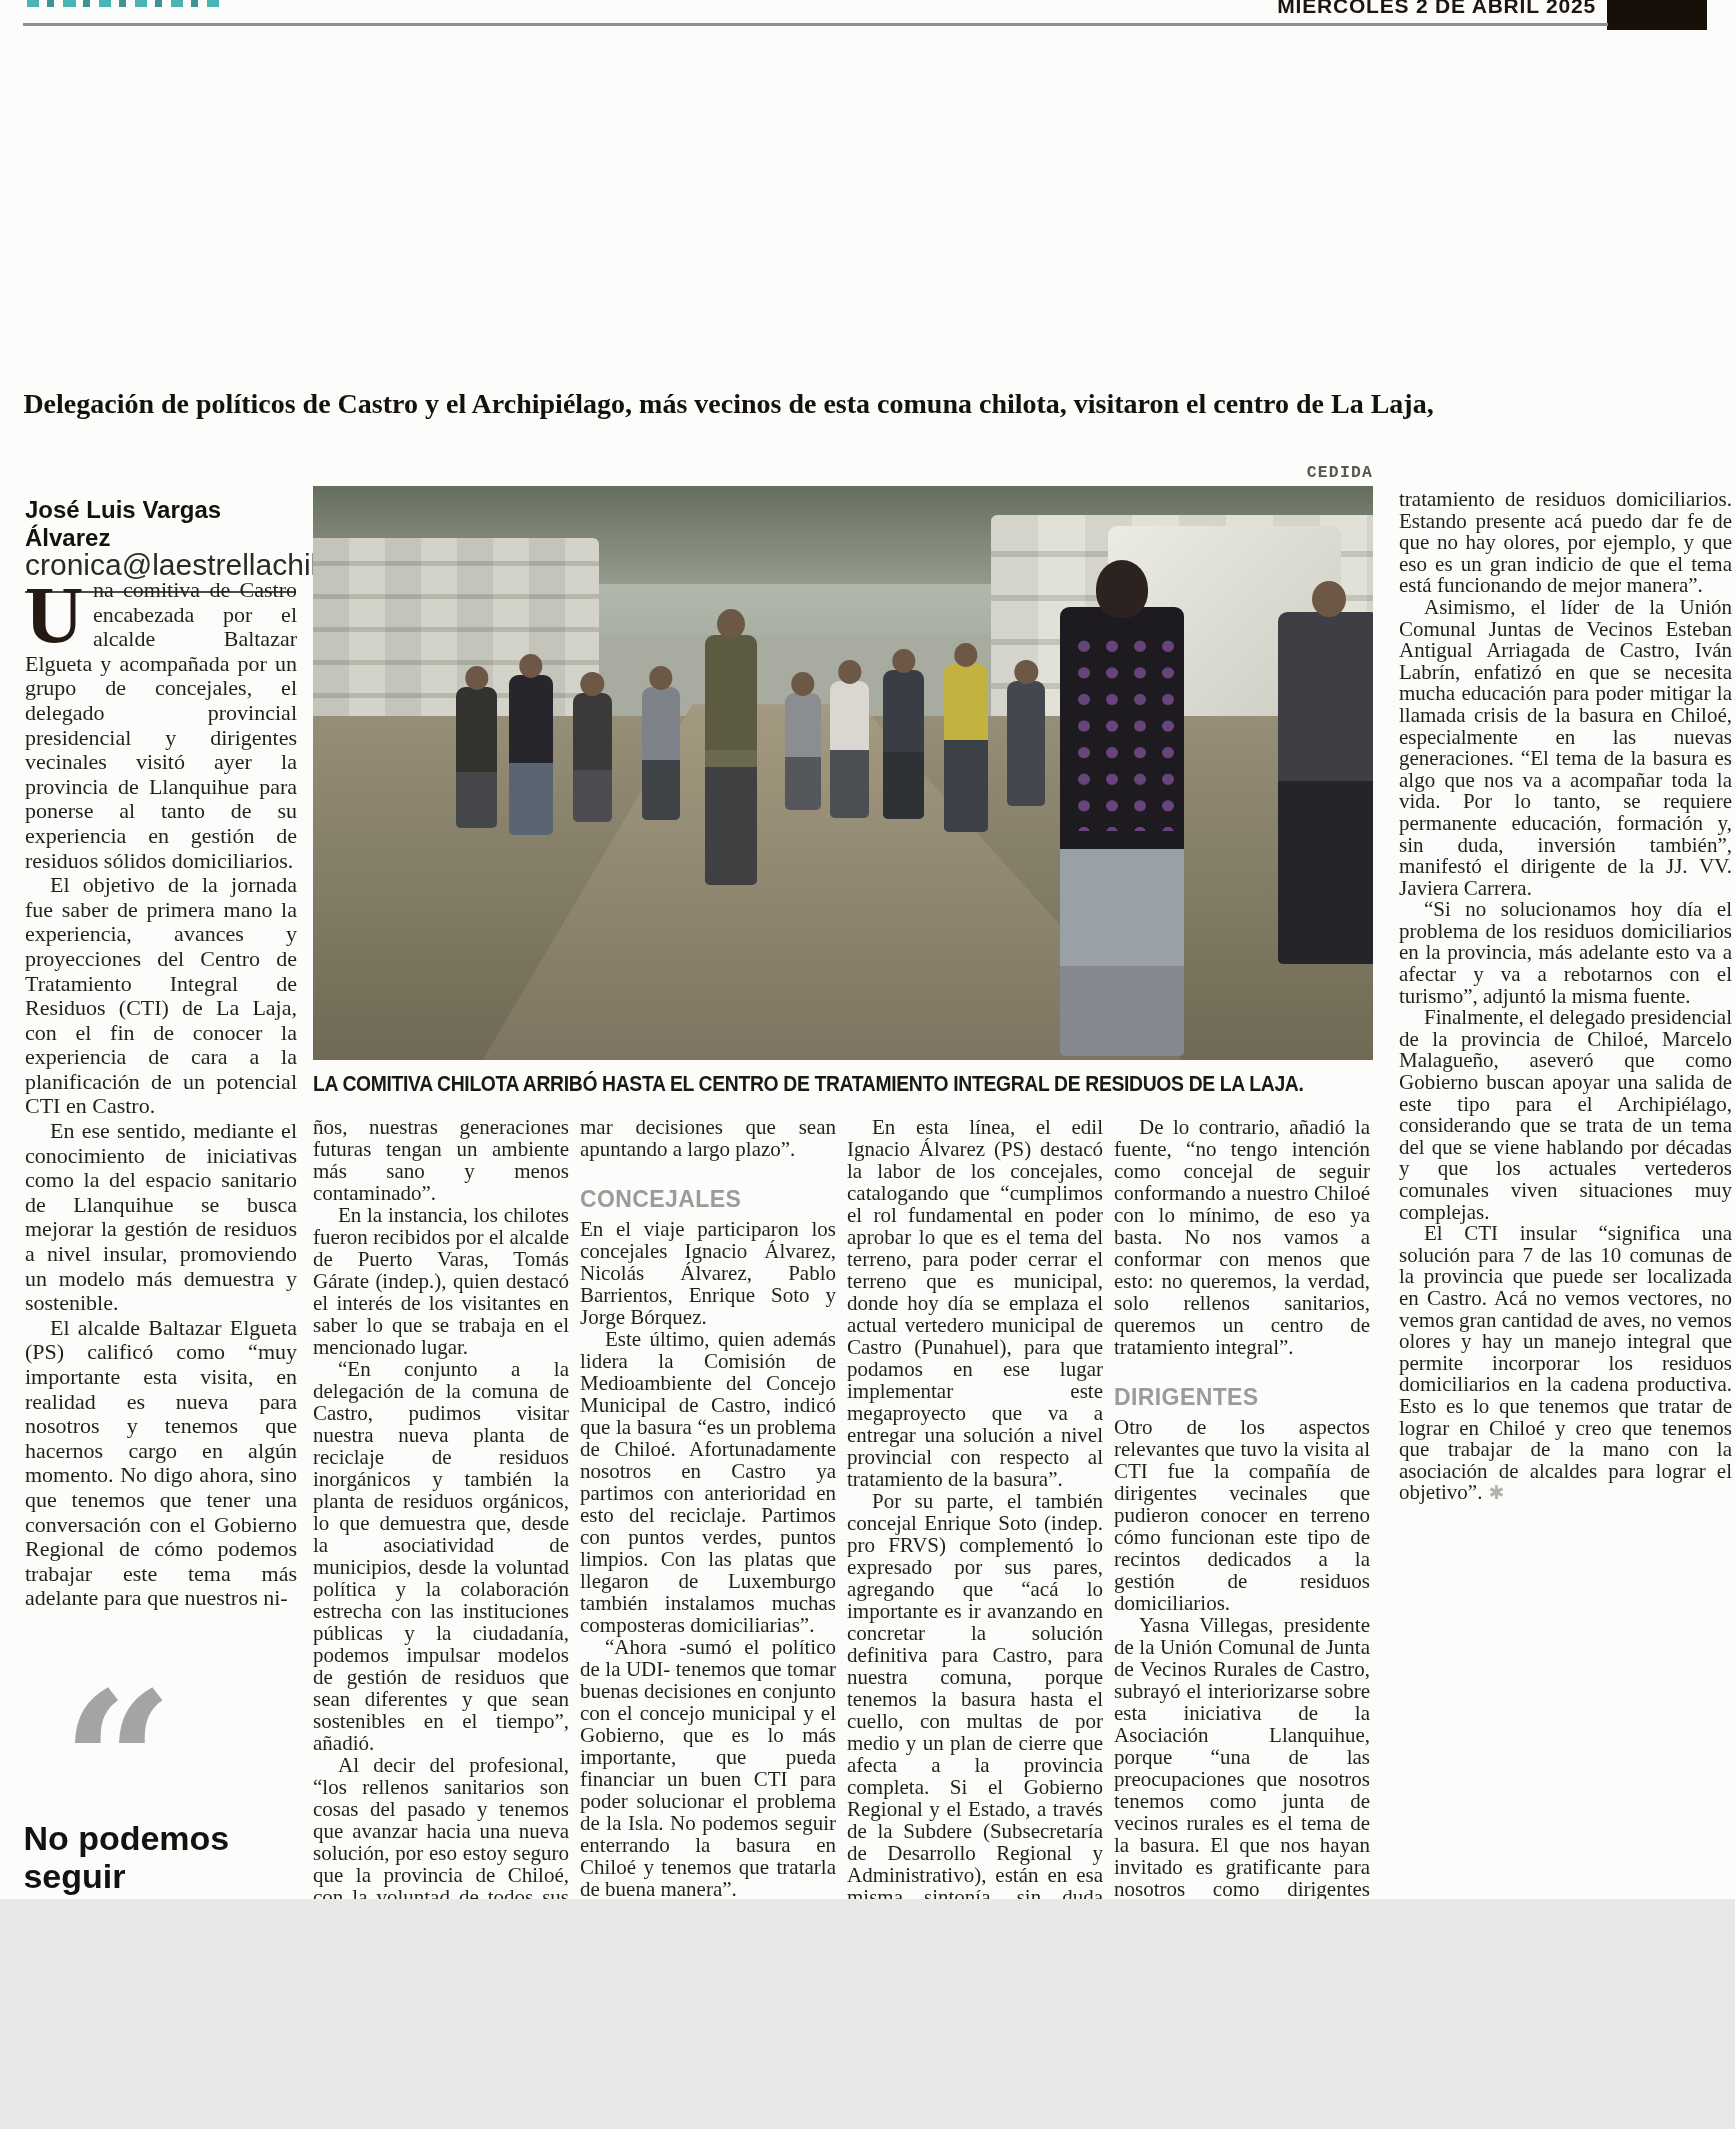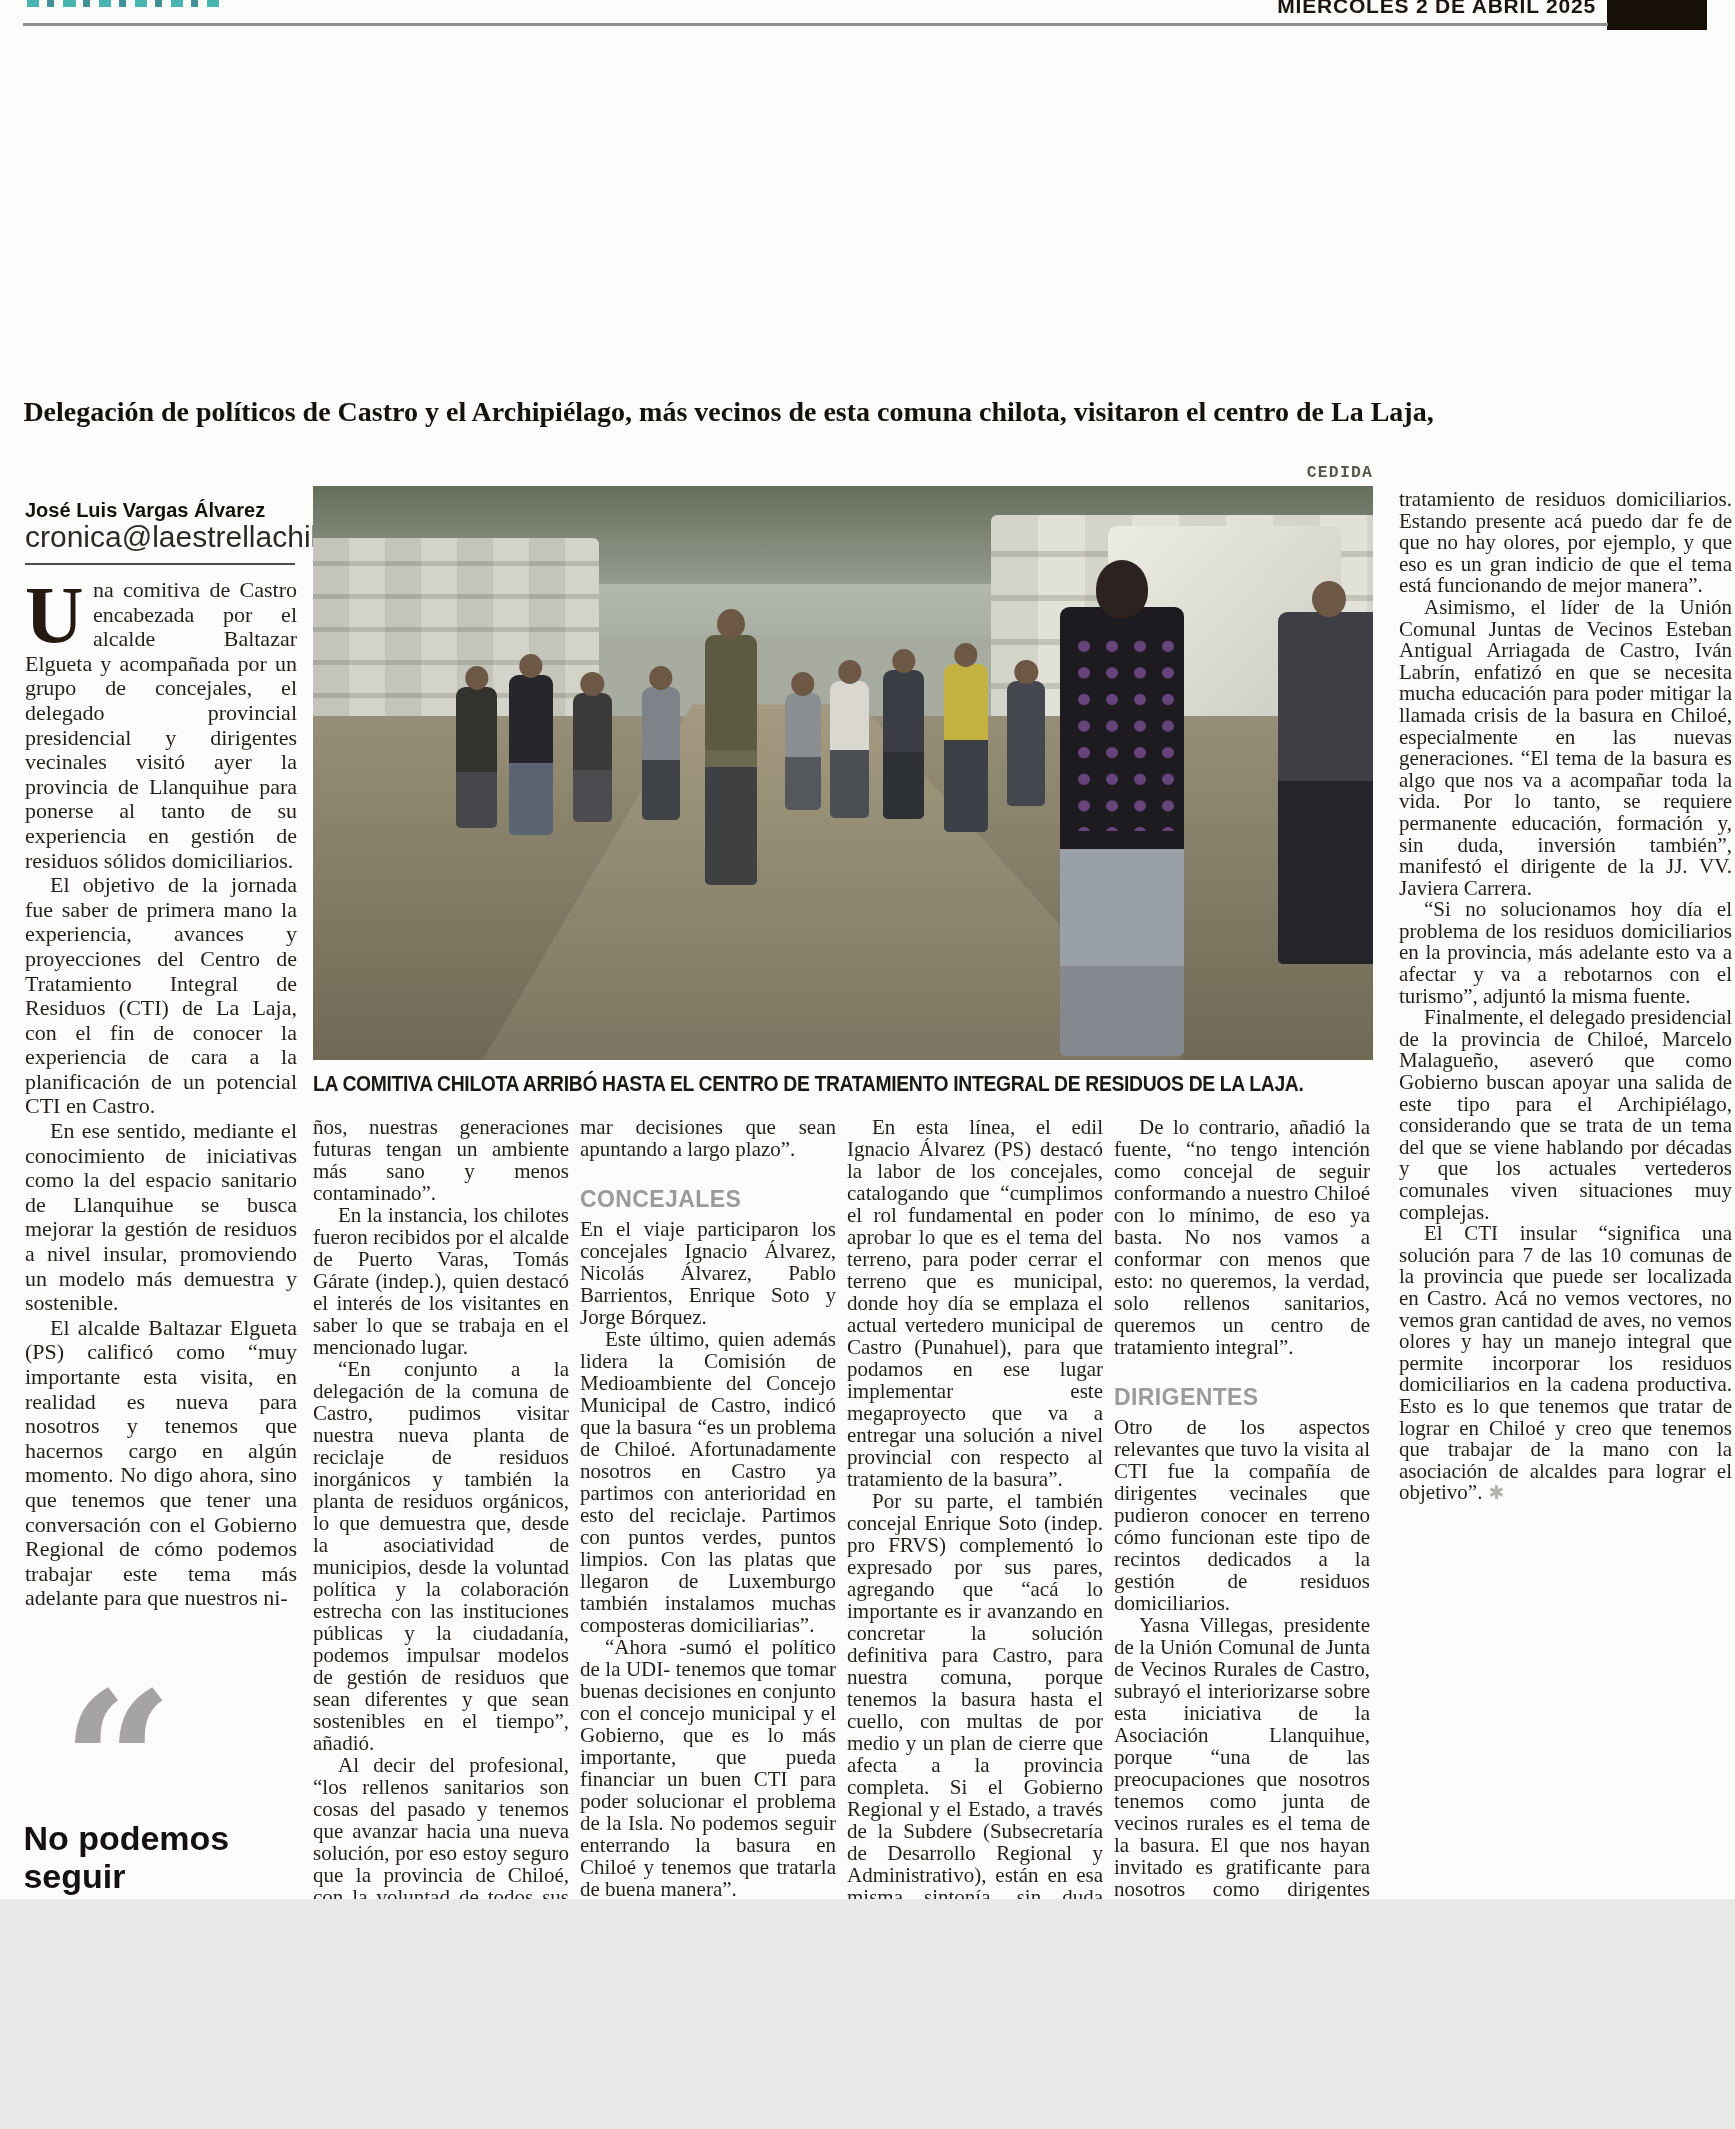--- a/index.html
+++ b/index.html
@@ -16,25 +16,25 @@
   .corner-box{position:absolute;right:28px;top:0;width:100px;height:30px;background:#171009;}
   .toprule{position:absolute;left:23.4px;top:23.4px;width:1585px;height:3.1px;background:#8f8f8d;}
 
   
   .headline{position:absolute;left:22px;top:41px;width:1693px;
      font-family:"Liberation Sans",sans-serif;font-weight:bold;color:#1f1309;}
   .headline .hl{font-size:88px;line-height:104px;letter-spacing:-3.9px;transform:scaleY(1.06);transform-origin:left top;white-space:nowrap;}
 
   
   .deck{position:absolute;left:23.4px;top:385px;width:1693px;font-weight:bold;
-     font-size:28px;line-height:38px;color:#14110e;margin-top:8px;}
+     font-size:28px;line-height:38px;color:#14110e;}
 
   
   .byline{position:absolute;left:25px;top:496px;width:270px;font-family:"Liberation Sans",sans-serif;}
-  .byline .author{font-weight:bold;font-size:20px;line-height:28px;color:#15110d;}
+  .byline .author{font-weight:bold;font-size:24px;line-height:28px;color:#15110d;}
   .byline .mail{font-size:30px;line-height:26.6px;color:#2c2926;}
   .byline .rule{margin-top:12.5px;height:2.3px;background:#4e4b48;}
 
   
   .photo{position:absolute;left:313px;top:486px;width:1060px;height:574px;overflow:hidden;background:#a8ab9f;}
   .photo *{position:absolute;}
   .ph-sky{left:0;top:0;width:100%;height:26%;background:linear-gradient(#c6c9c1,#a9afa2);}
   .ph-trees{left:0;top:0;width:100%;height:17%;
      background:linear-gradient(rgba(90,99,80,.9),rgba(128,134,118,.6));}
   .ph-bales-left{left:0;top:9%;width:27%;height:50%;border-radius:0 6.3px 6.3px 0;

